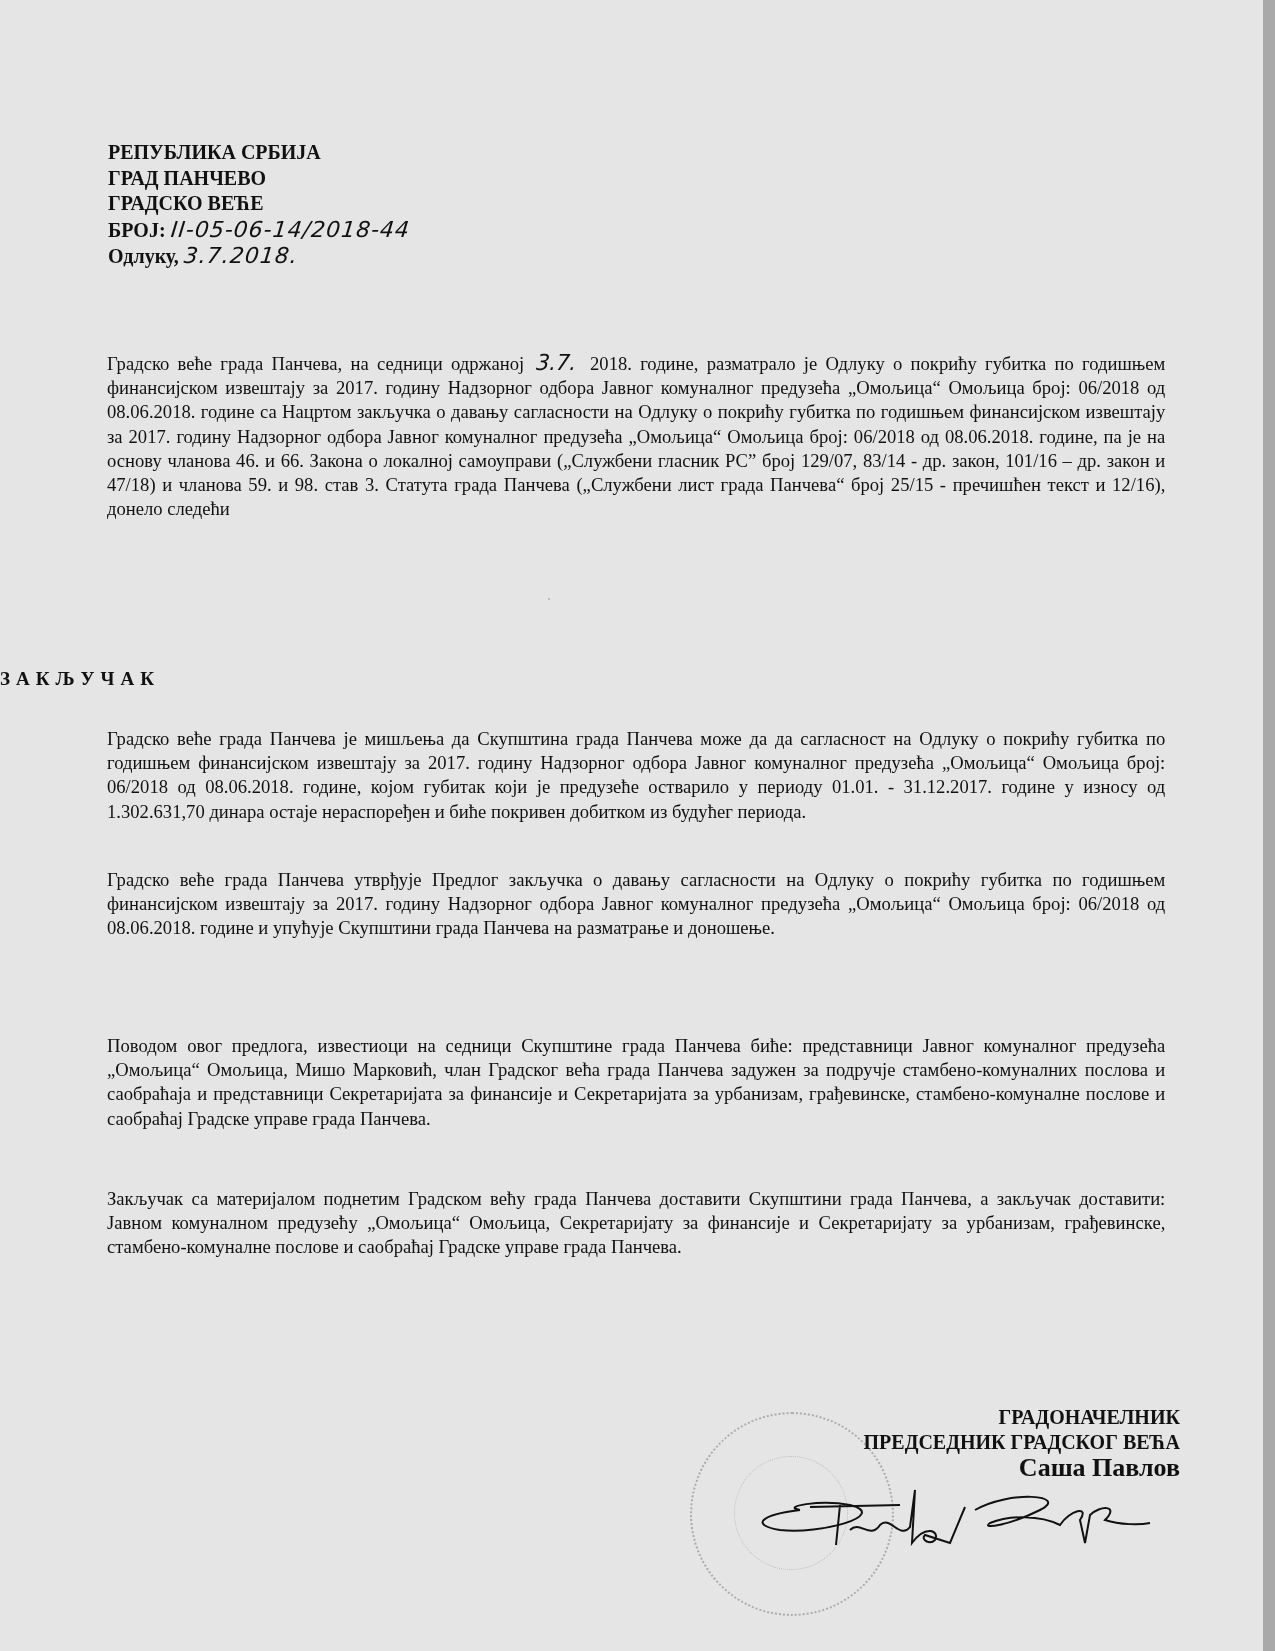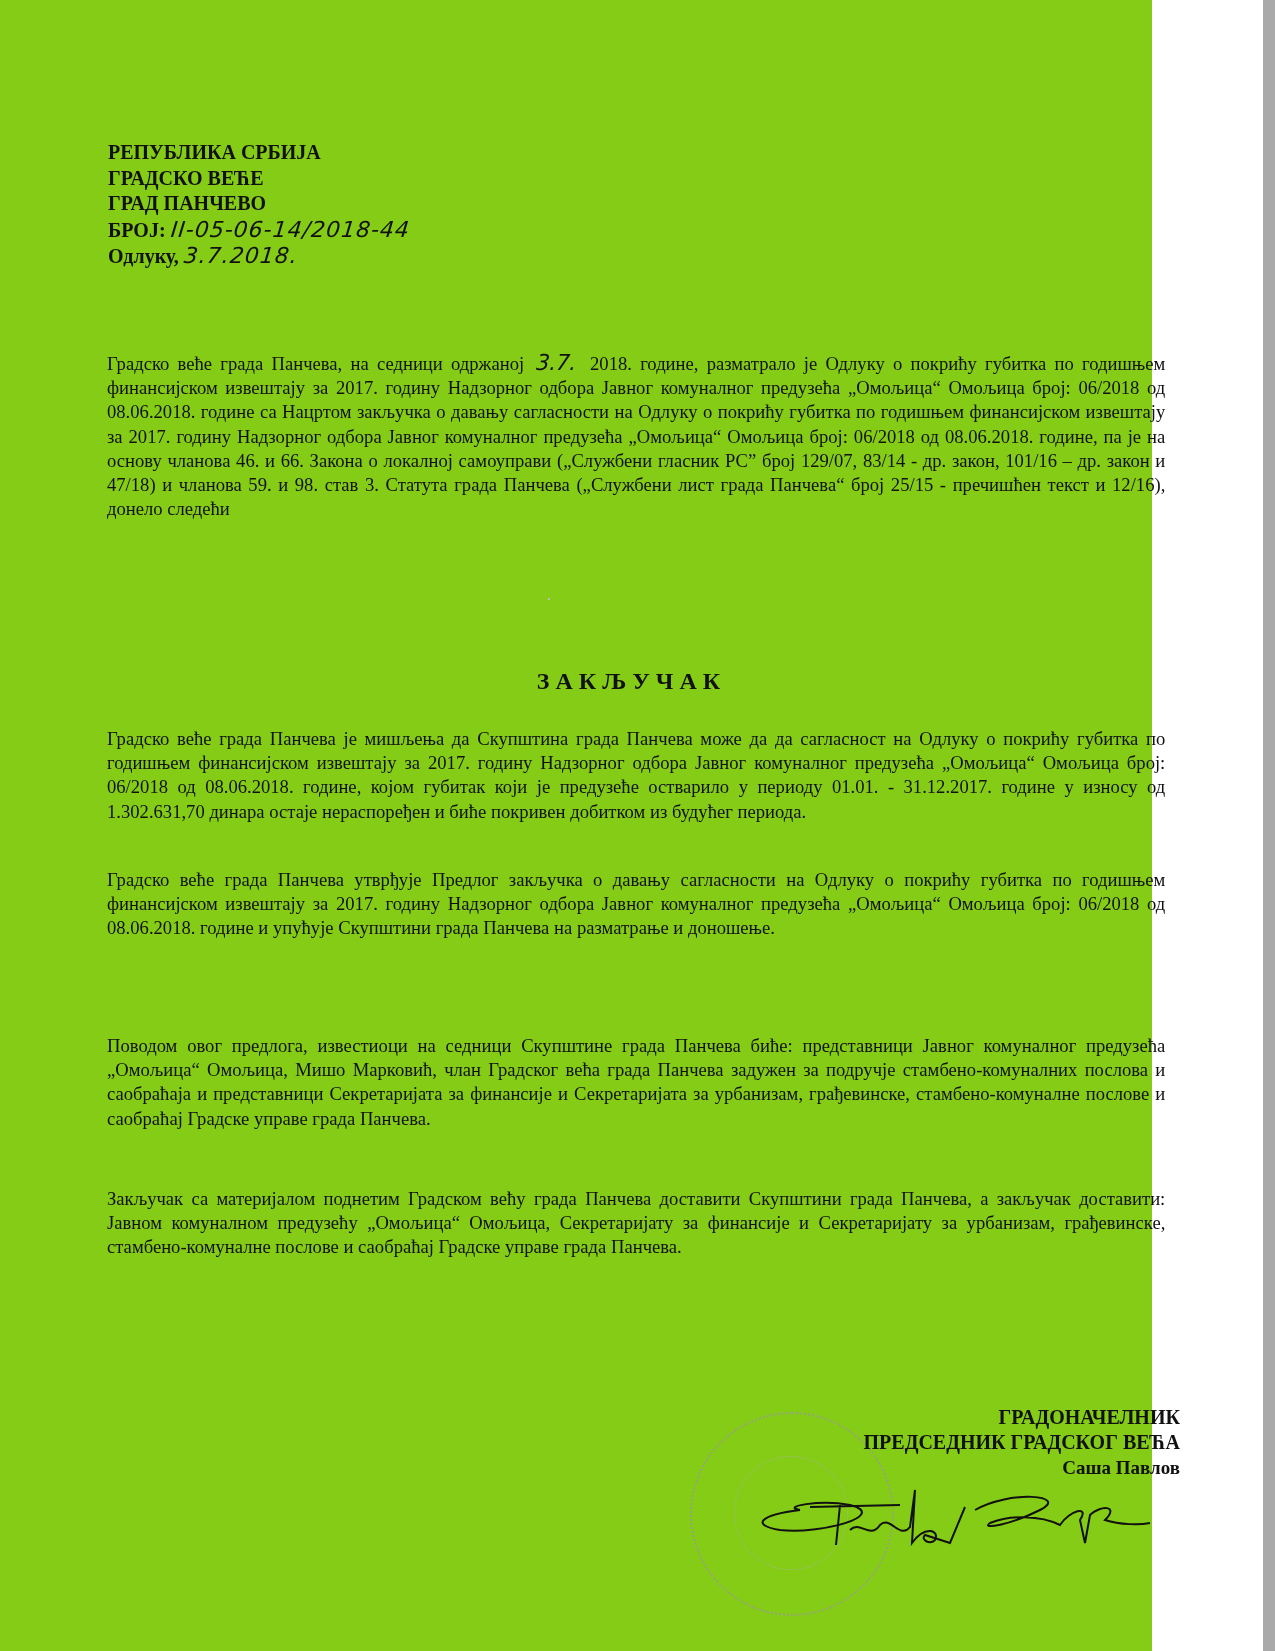--- a/index.html
+++ b/index.html
@@ -6,23 +6,22 @@
   body {
     width: 1275px; height: 1651px; position: relative; overflow: hidden;
     background: #ffffff; color: #111111;
     font-family: "Liberation Serif", "DejaVu Serif", serif;
   }
   .edge-strip {
     position: absolute; top: 0; right: 0; width: 12px; height: 1651px;
     background: #a9a9a9;
   }
   .page {
-    position: absolute; left: 0; top: 0; width: 1135px; height: 1651px;
-    background: #84cc16;
-    padding-left: 17px;
+    position: absolute; left: 0; top: 0; width: 1263px; height: 1651px;
+    background: #e5e5e5;
   }
   .header {
     position: absolute; left: 108px; top: 140px;
     font-weight: bold; font-size: 20px; line-height: 25.5px;
   }
   .header .line { white-space: nowrap; }
   .hand {
     font-family: "DejaVu Sans", sans-serif; font-weight: normal;
     font-style: italic; font-size: 22px; letter-spacing: 1px;
     display: inline-block; transform: skewX(-6deg);
@@ -34,53 +33,53 @@
     transform: scaleX(0.95); transform-origin: left top;
   }
   .body-text .inner { width: 1114px; }
   .p1 { top: 351px; }
   .p2 { top: 727px; }
   .p3 { top: 868px; }
   .p4 { top: 1034px; }
   .p5 { top: 1187px; }
   .title {
     position: absolute; left: 0; width: 1263px; top: 668px;
-    text-align: center; font-weight: bold; font-size: 24px; letter-spacing: 6px;
+    text-align: left; font-weight: bold; font-size: 19px; letter-spacing: 6px;
   }
   .hand-inline {
     font-family: "DejaVu Sans", sans-serif; font-style: italic; font-size: 22px;
     display: inline-block; transform: skewX(-6deg); padding: 0 6px 0 4px;
   }
   .signature-block {
     position: absolute; left: 740px; top: 1405px; width: 440px;
     text-align: right; font-weight: bold; font-size: 20px; line-height: 25px;
   }
-  .signature-block .name { font-size: 19px; }
+  .signature-block .name { font-size: 26px; }
   .stamp {
     position: absolute; left: 690px; top: 1412px; width: 200px; height: 200px;
     border-radius: 50%; border: 2px dotted #9a9a9a; opacity: 0.75;
   }
   .stamp::after {
     content: ""; position: absolute; left: 42px; top: 42px; width: 112px; height: 112px;
     border-radius: 50%; border: 1px dotted #b0b0b0;
   }
   .signature {
     position: absolute; left: 740px; top: 1485px; width: 420px; height: 70px;
   }
   .dot { position:absolute; width:2px; height:2px; background:#bdbdbd; }
 </style>
 </head>
 <body>
 
 <div class="page">
 
   <div class="header">
     <div class="line">РЕПУБЛИКА СРБИЈА</div>
+    <div class="line">ГРАД ПАНЧЕВО</div>
     <div class="line">ГРАДСКО ВЕЋЕ</div>
-    <div class="line">ГРАД ПАНЧЕВО</div>
     <div class="line">
       <span>БРОЈ:</span>
       <span class="hand">II-05-06-14/2018-44</span>
     </div>
     <div class="line">
       <span>Одлуку,</span>
       <span class="hand">3.7.2018.</span>
     </div>
   </div>
 

